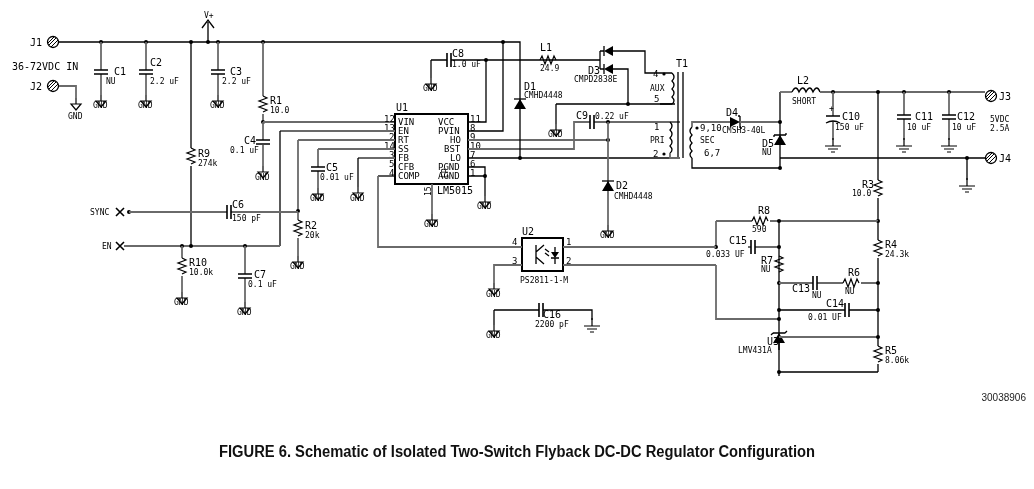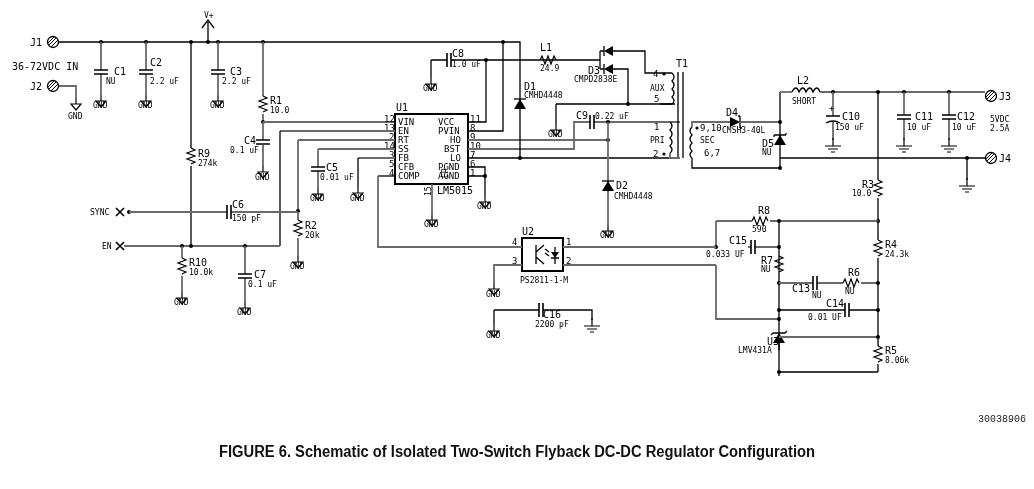--- a/index.html
+++ b/index.html
@@ -8,21 +8,21 @@
   .w { stroke:#000; stroke-width:1.3; fill:none; }
   .wg { stroke:#6a6a6a; stroke-width:1.8; fill:none; }
   .dot { fill:#000; }
   .lbl { font-family:"DejaVu Sans Mono", monospace; font-size:10px; fill:#000; }
   .lbls { font-family:"DejaVu Sans Mono", monospace; font-size:8px; fill:#000; }
   .pin { font-family:"DejaVu Sans Mono", monospace; font-size:9px; fill:#000; }
   .fill { fill:#000; }
   .caption { position:absolute; left:0; width:1034px; top:443px; text-align:center;
              font-family:"Liberation Sans", sans-serif; font-weight:bold; font-size:16px;
              color:#111; transform:scaleX(0.92); transform-origin:center; }
-  .figid { position:absolute; right:8px; top:414px; font-family:Liberation Mono, monospace;
+  .figid { position:absolute; right:8px; top:392px; font-family:Liberation Sans, sans-serif;
            font-size:10px; color:#222; }
 </style>
 </head>
 <body>
 
 <svg id="schem" width="1034" height="489" viewBox="0 0 1034 489" xmlns="http://www.w3.org/2000/svg">
   <defs>
     <g id="gnd">
         <path d="M0,0 v6 M-5,6 h10 L0,12 Z" stroke="#000" stroke-width="1.2" fill="none"></path>
       </g>

